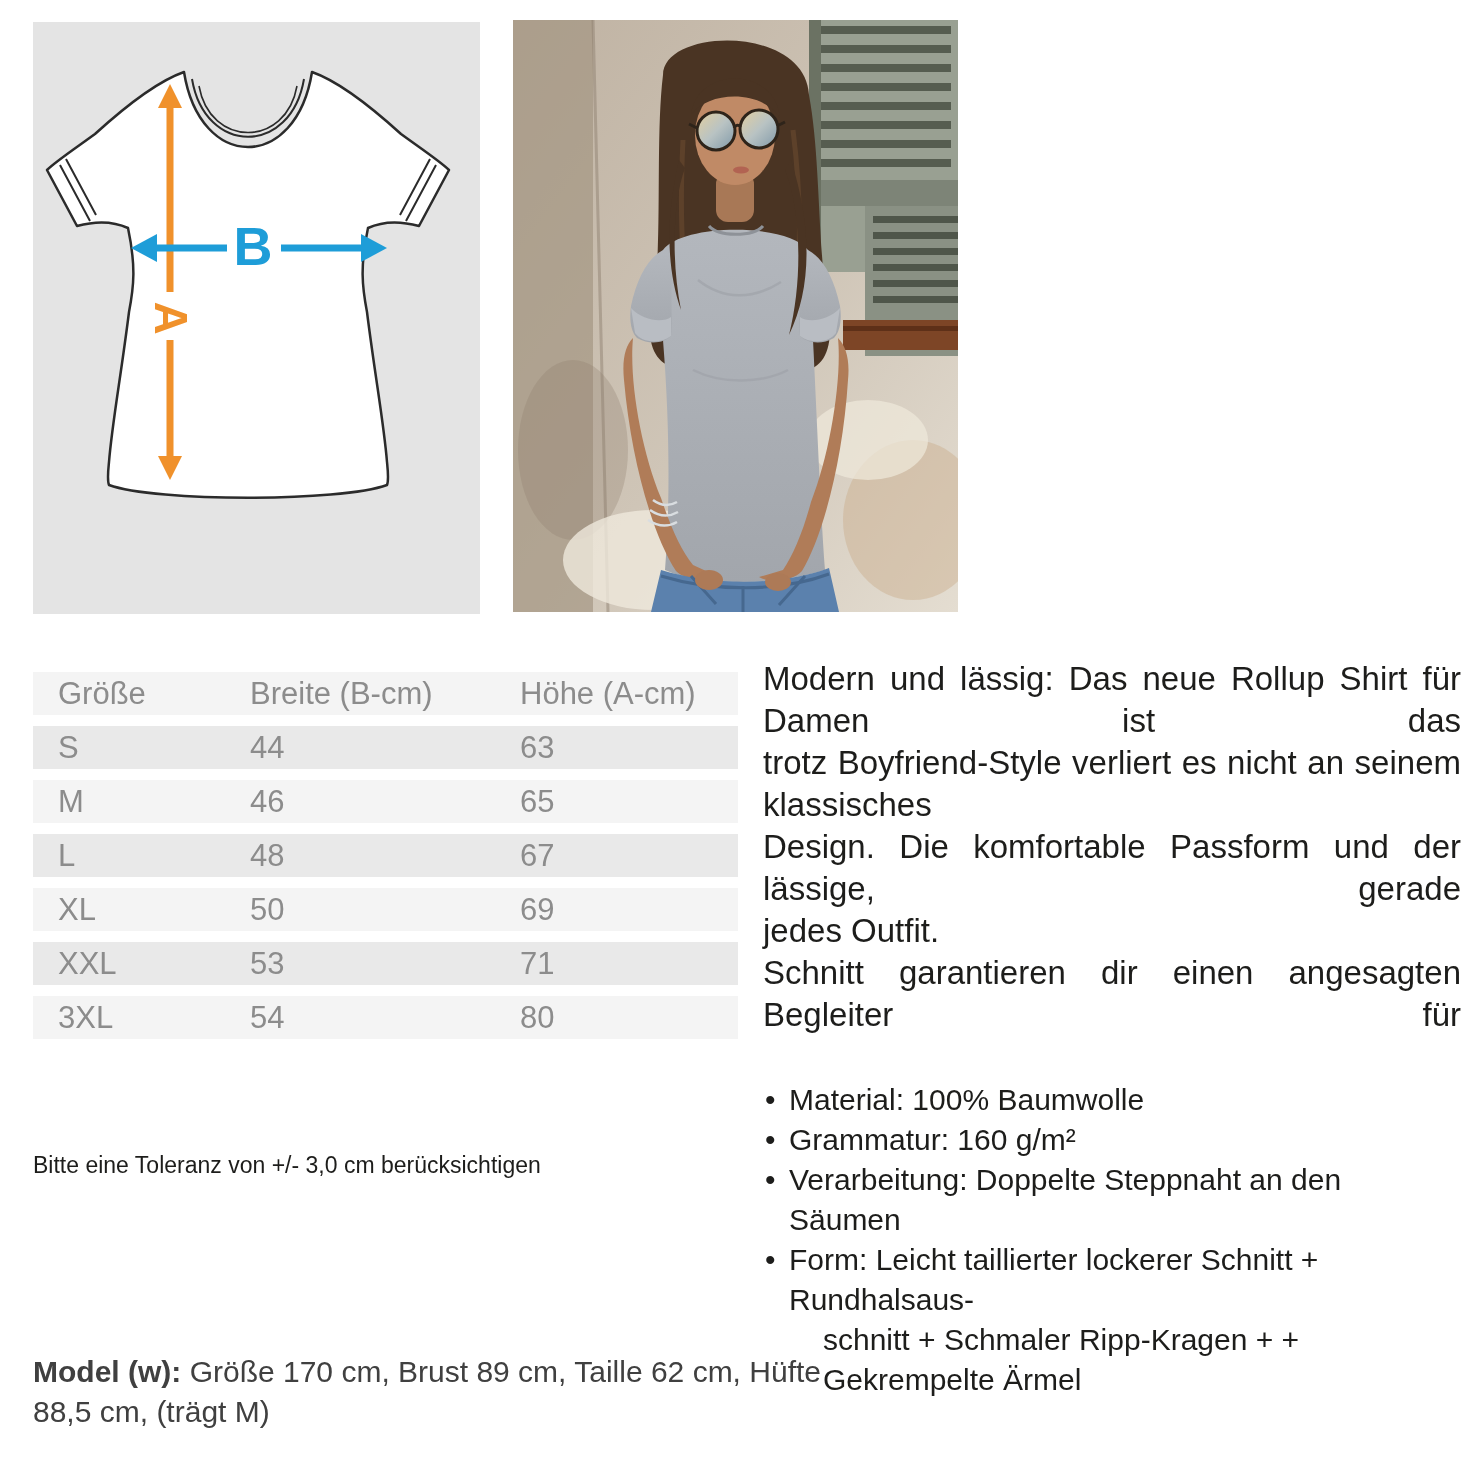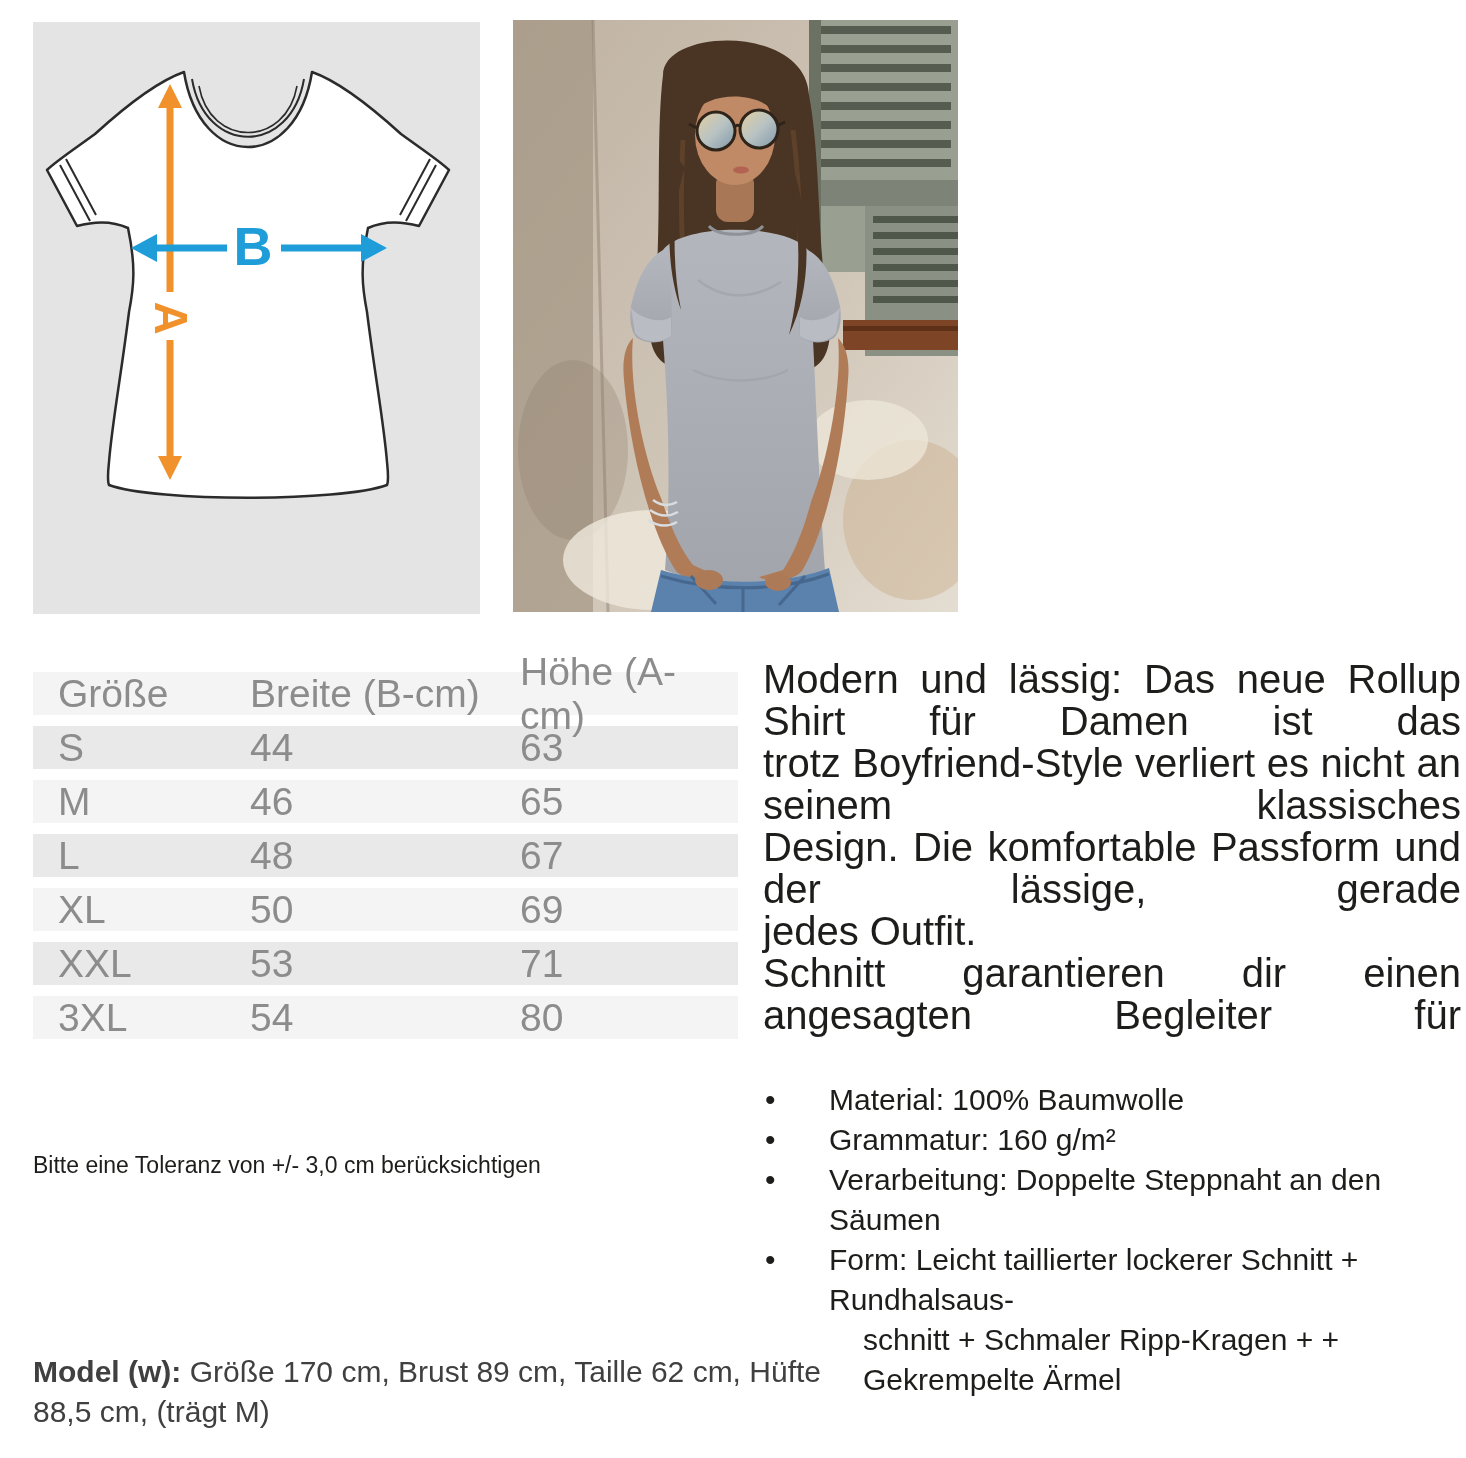--- a/index.html
+++ b/index.html
@@ -7,40 +7,40 @@
   body { position:relative; overflow:hidden; color:#1d1d1b; }
 
   
   .panel { position:absolute; top:22px; height:592px; }
   #diagram-panel { left:33px; width:447px; background:#e4e4e4; }
   #photo-panel { left:513px; top:20px; width:445px; height:592px; overflow:hidden; }
   .panel svg { display:block; width:100%; height:100%; }
 
   
   #size-table { position:absolute; left:33px; top:672px; width:705px; }
-  .trow { display:flex; align-items:center; height:43px; margin-bottom:11px; font-size:39px; color:#8c8c8c; }
+  .trow { display:flex; align-items:center; height:43px; margin-bottom:11px; font-size:31px; color:#8c8c8c; }
   .trow .c1 { width:217px; padding-left:25px; }
   .trow .c2 { width:270px; }
   .trow .c3 { flex:1; }
   .trow.thead { background:#f4f4f4; }
   .trow.dark  { background:#e9e9e9; }
   .trow.lite  { background:#f4f4f4; }
 
   
   #tolerance { position:absolute; left:33px; top:1152px; font-size:23px; color:#1d1d1b; }
 
   
   #right-col { position:absolute; left:763px; top:658px; width:698px; }
-  .pline { font-size:40px; line-height:42px; color:#1d1d1b; }
+  .pline { font-size:33px; line-height:42px; color:#1d1d1b; }
   .pline.just { text-align:justify; text-align-last:justify; }
 
   #feature-list { margin-top:44px; }
   .feat { display:flex; font-size:30px; line-height:40px; color:#1d1d1b; }
   .feat .dot { width:26px; text-align:left; padding-left:2px; flex:0 0 auto; }
-  .feat .ftext { flex:1;margin-left:40px; }
+  .feat .ftext { flex:1; }
   .feat .cont { display:inline-block; padding-left:34px; }
 
   
   #model-info { position:absolute; left:33px; top:1352px; width:790px; font-size:30px; line-height:40px; color:#404040; }
   #model-info .b { font-weight:bold; }
 </style>
 </head>
 <body>
 
 <div id="diagram-panel" class="panel">

